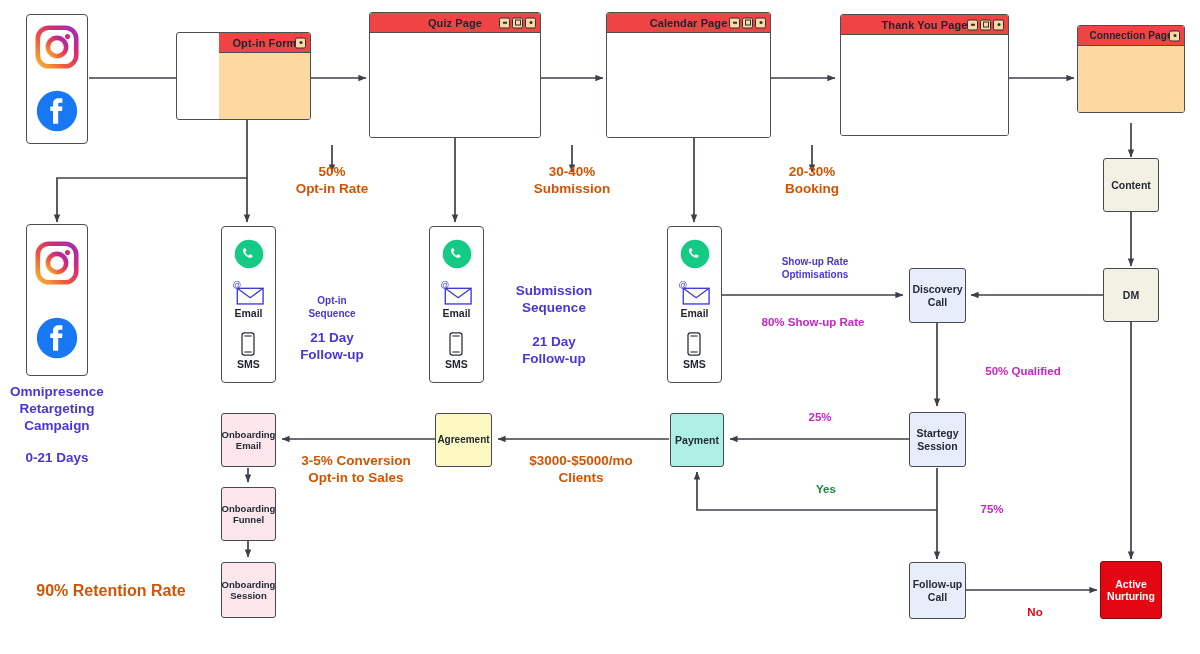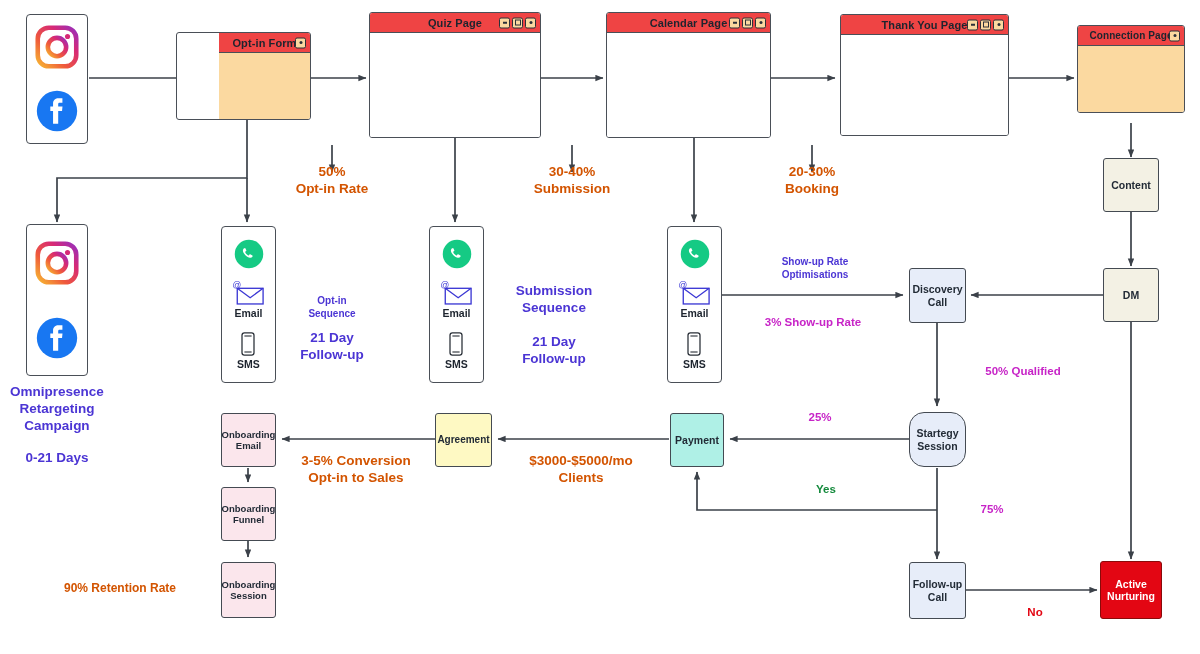--- a/index.html
+++ b/index.html
@@ -203,21 +203,21 @@
   <div class="node" style="left:1100px;top:561px;width:62px;height:58px;background:#e30613;border-color:#8a0a0a;color:#ffffff;font-size:10.5px;font-weight:bold;white-space:pre-line;">
     <span>Active
 Nurturing</span>
   </div>
 
   <div class="node" style="left:909px;top:268px;width:57px;height:55px;background:#e7edf9;font-size:10.5px;font-weight:bold;white-space:pre-line;">
     <span>Discovery
 Call</span>
   </div>
 
-  <div class="node" style="left:909px;top:412px;width:57px;height:55px;background:#e7edf9;font-size:10.5px;font-weight:bold;white-space:pre-line;border-radius:15px;">
+  <div class="node" style="left:909px;top:412px;width:57px;height:55px;background:#e7edf9;font-size:10.5px;font-weight:bold;white-space:pre-line;">
     <span>Startegy
 Session</span>
   </div>
 
   <div class="node" style="left:909px;top:562px;width:57px;height:57px;background:#e7edf9;font-size:10.5px;font-weight:bold;white-space:pre-line;">
     <span>Follow-up
 Call</span>
   </div>
 
   <div class="node" style="left:670px;top:413px;width:54px;height:54px;background:#aff0e6;font-size:10.5px;font-weight:bold;">
@@ -337,32 +337,32 @@
   <div class="lbl purple" style="left:272px;top:330px;width:120px;font-size:13.5px;">21 Day
 Follow-up</div>
 
   <div class="lbl purple" style="left:489px;top:283px;width:130px;font-size:13.5px;">Submission
 Sequence</div>
   <div class="lbl purple" style="left:489px;top:334px;width:130px;font-size:13.5px;">21 Day
 Follow-up</div>
 
   <div class="lbl purple" style="left:745px;top:256px;width:140px;font-size:10px;">Show-up Rate
 Optimisations</div>
-  <div class="lbl magenta" style="left:740px;top:315px;width:146px;font-size:11.5px;">3% Show-up Rate</div>
+  <div class="lbl magenta" style="left:740px;top:315px;width:146px;font-size:11.5px;">80% Show-up Rate</div>
 
   <div class="lbl magenta" style="left:955px;top:364px;width:136px;font-size:11.5px;">50% Qualified</div>
   <div class="lbl magenta" style="left:785px;top:410px;width:70px;font-size:11.5px;">25%</div>
   <div class="lbl magenta" style="left:962px;top:502px;width:60px;font-size:11.5px;">75%</div>
   <div class="lbl green" style="left:796px;top:482px;width:60px;font-size:11.5px;">Yes</div>
   <div class="lbl red" style="left:1005px;top:605px;width:60px;font-size:11.5px;">No</div>
 
   <div class="lbl purple" style="left:0px;top:384px;width:114px;font-size:13.5px;">Omnipresence
 Retargeting
 Campaign</div>
   <div class="lbl purple" style="left:0px;top:450px;width:114px;font-size:13.5px;">0-21 Days</div>
 
   <div class="lbl orange" style="left:280px;top:453px;width:152px;font-size:13.5px;">3-5% Conversion
 Opt-in to Sales</div>
   <div class="lbl orange" style="left:505px;top:453px;width:152px;font-size:13.5px;">$3000-$5000/mo
 Clients</div>
-  <div class="lbl orange" style="left:36px;top:581px;width:168px;font-size:12px;">90% Retention Rate</div>
+  <div class="lbl orange" style="left:27px;top:581px;width:168px;font-size:16px;">90% Retention Rate</div>
 
 </div>
 
 </body></html>

